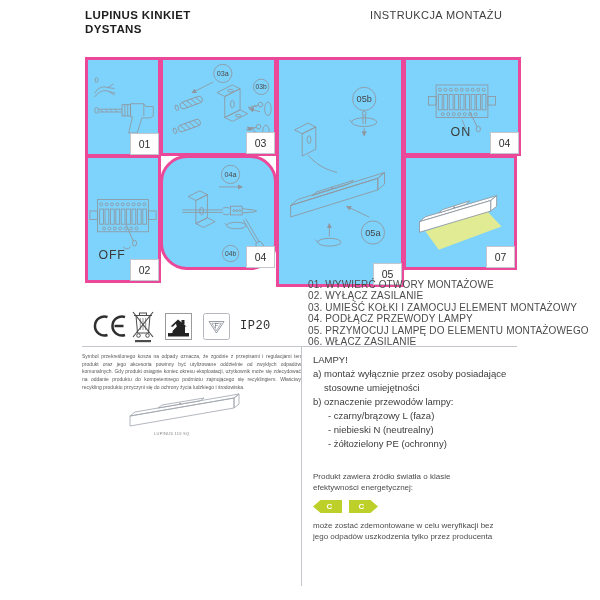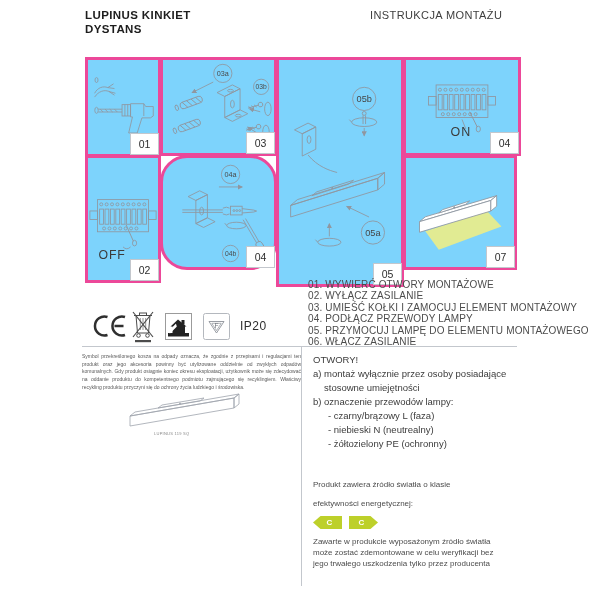--- a/index.html
+++ b/index.html
@@ -16,21 +16,21 @@
   .steps{line-height:11.4px;}
   .step{font-size:10px;color:#4c4c4c;letter-spacing:.15px;white-space:nowrap;}
   .rule{background:#c3c7cd;}
   .smallprint{font-size:10px;line-height:15.5px;color:#5a5a5a;text-align:justify;
               width:438px;transform:scale(.5);transform-origin:0 0;}
   .caption{font-size:9px;color:#8a8a8a;letter-spacing:.5px;transform:scale(.45);transform-origin:0 0;white-space:nowrap;}
   .uwaga{width:215px;}
   .uwaga .t{font-size:9.5px;color:#3b3b3b;line-height:14px;}
   .uwaga .ind1{padding-left:11px;}
   .uwaga .ind2{padding-left:15px;}
-  .enline{font-size:8px;color:#4c4c4c;line-height:11px;margin-top:8px;}
+  .enline{font-size:8px;color:#4c4c4c;line-height:11px;}
   .noteline{font-size:8px;color:#4c4c4c;line-height:10.8px;}
   .badges{display:flex;gap:7px;}
   .badge{width:29px;height:13px;display:flex;align-items:center;justify-content:center;
          color:#fff;font-size:8px;font-weight:bold;}
   .badge.left{clip-path:polygon(0 50%,26% 0,100% 0,100% 100%,26% 100%);padding-left:4px;box-sizing:border-box;}
   .badge.right{clip-path:polygon(0 0,74% 0,100% 50%,74% 100%,0 100%);padding-right:4px;box-sizing:border-box;}
   .ip{font-size:12px;color:#2e2e2e;letter-spacing:.5px;}
   svg text{font-family:"Liberation Sans",sans-serif;}
   .lineart{stroke:#9097a0;fill:none;stroke-width:.9;}
 </style>
@@ -324,56 +324,55 @@
       <rect x="16.5" y="7" width="3" height="4.5" fill="#222"></rect>
       <line x1="4" y1="19.5" x2="12.5" y2="11" stroke="#fff" stroke-width="2.6"></line>
       <polygon points="10.5,9 15.2,11.6 12,14.3" fill="#222"></polygon>
     </svg>
     <svg class="abs" style="left:118px;top:5px;" width="27" height="27" viewBox="0 0 27 27">
       <rect x=".5" y=".5" width="26" height="26" rx="2" fill="#fff" stroke="#b4b8be"></rect>
       <polygon points="6,8.5 21,8.5 13.5,20" fill="none" stroke="#8d929a" stroke-width=".9"></polygon>
       <polygon points="8.8,10.3 18.2,10.3 13.5,17.6" fill="none" stroke="#8d929a" stroke-width=".7"></polygon>
       <text x="13.5" y="15.2" font-size="6.5" fill="#6f747c" text-anchor="middle">F</text>
     </svg>
-    <div class="abs ip" style="left:155px;top:11px;">IP20</div>
+    <div class="abs ip" style="left:155px;top:11px;font-family:Liberation Mono, monospace;">IP20</div>
   </div>
 
   <div class="abs rule" style="left:82px;top:346px;width:435px;height:1px;"></div>
   <div class="abs rule" style="left:301px;top:346px;width:1px;height:240px;"></div>
 
   <div class="abs smallprint" style="left:82px;top:352px;">Symbol przekreślonego kosza na odpady oznacza, że zgodnie z przepisami i regulacjami ten produkt oraz jego akcesoria powinny być utylizowane oddzielnie od zwykłych odpadów komunalnych. Gdy produkt osiągnie koniec okresu eksploatacji, użytkownik może się zdecydować na oddanie produktu do kompetentnego podmiotu zajmującego się recyklingiem. Właściwy recykling produktu przyczyni się do ochrony życia ludzkiego i środowiska.</div>
 
   <svg class="abs" style="left:122px;top:392px;" width="140" height="42" viewBox="0 0 140 42">
     <g fill="none" stroke="#a0a5ad" stroke-width=".8">
       <polygon points="8,24 112,6 117,2 13,20"></polygon>
       <polygon points="8,24 112,6 112,16 8,34"></polygon>
       <polygon points="112,6 117,2 117,12 112,16"></polygon>
       <polygon points="36,16 78,9 82,6 40,13"></polygon>
       <circle cx="58" cy="11.5" r=".9" fill="#a0a5ad" stroke="none"></circle>
     </g>
   </svg>
   <div class="abs caption" style="left:154px;top:431px;">LUPINUS 119 SQ</div>
 
   <div class="abs uwaga" style="left:313px;top:353px;">
-    <div class="t">OTWORY!</div>
+    <div class="t">LAMPY!</div>
     <div class="t">a) montaż wyłącznie przez osoby posiadające</div>
     <div class="t ind1">stosowne umiejętności</div>
     <div class="t">b) oznaczenie przewodów lampy:</div>
     <div class="t ind2">- czarny/brązowy L (faza)</div>
     <div class="t ind2">- niebieski N (neutrealny)</div>
     <div class="t ind2">- żółtozielony PE (ochronny)</div>
   </div>
 
   <div class="abs" style="left:313px;top:471px;">
     <div class="enline">Produkt zawiera źródło światła o klasie</div>
     <div class="enline">efektywności energetycznej:</div>
     <div class="badges" style="margin-top:7px;">
       <span class="badge left" style="background: rgb(189, 208, 42);">C</span>
       <span class="badge right" style="background: rgb(189, 208, 42);">C</span>
     </div>
     <div style="margin-top:8px;">
-      <div class="noteline">Zawarte w produkcie wyposażonym źródło światła</div>
       <div class="noteline">może zostać zdemontowane w celu weryfikacji bez</div>
-      <div class="noteline">jego trwałego uszkodzenia tylko przez producenta</div>
+      <div class="noteline">jego odpadów uszkodzenia tylko przez producenta</div>
     </div>
   </div>
 
 </div>
 
 </body></html>

